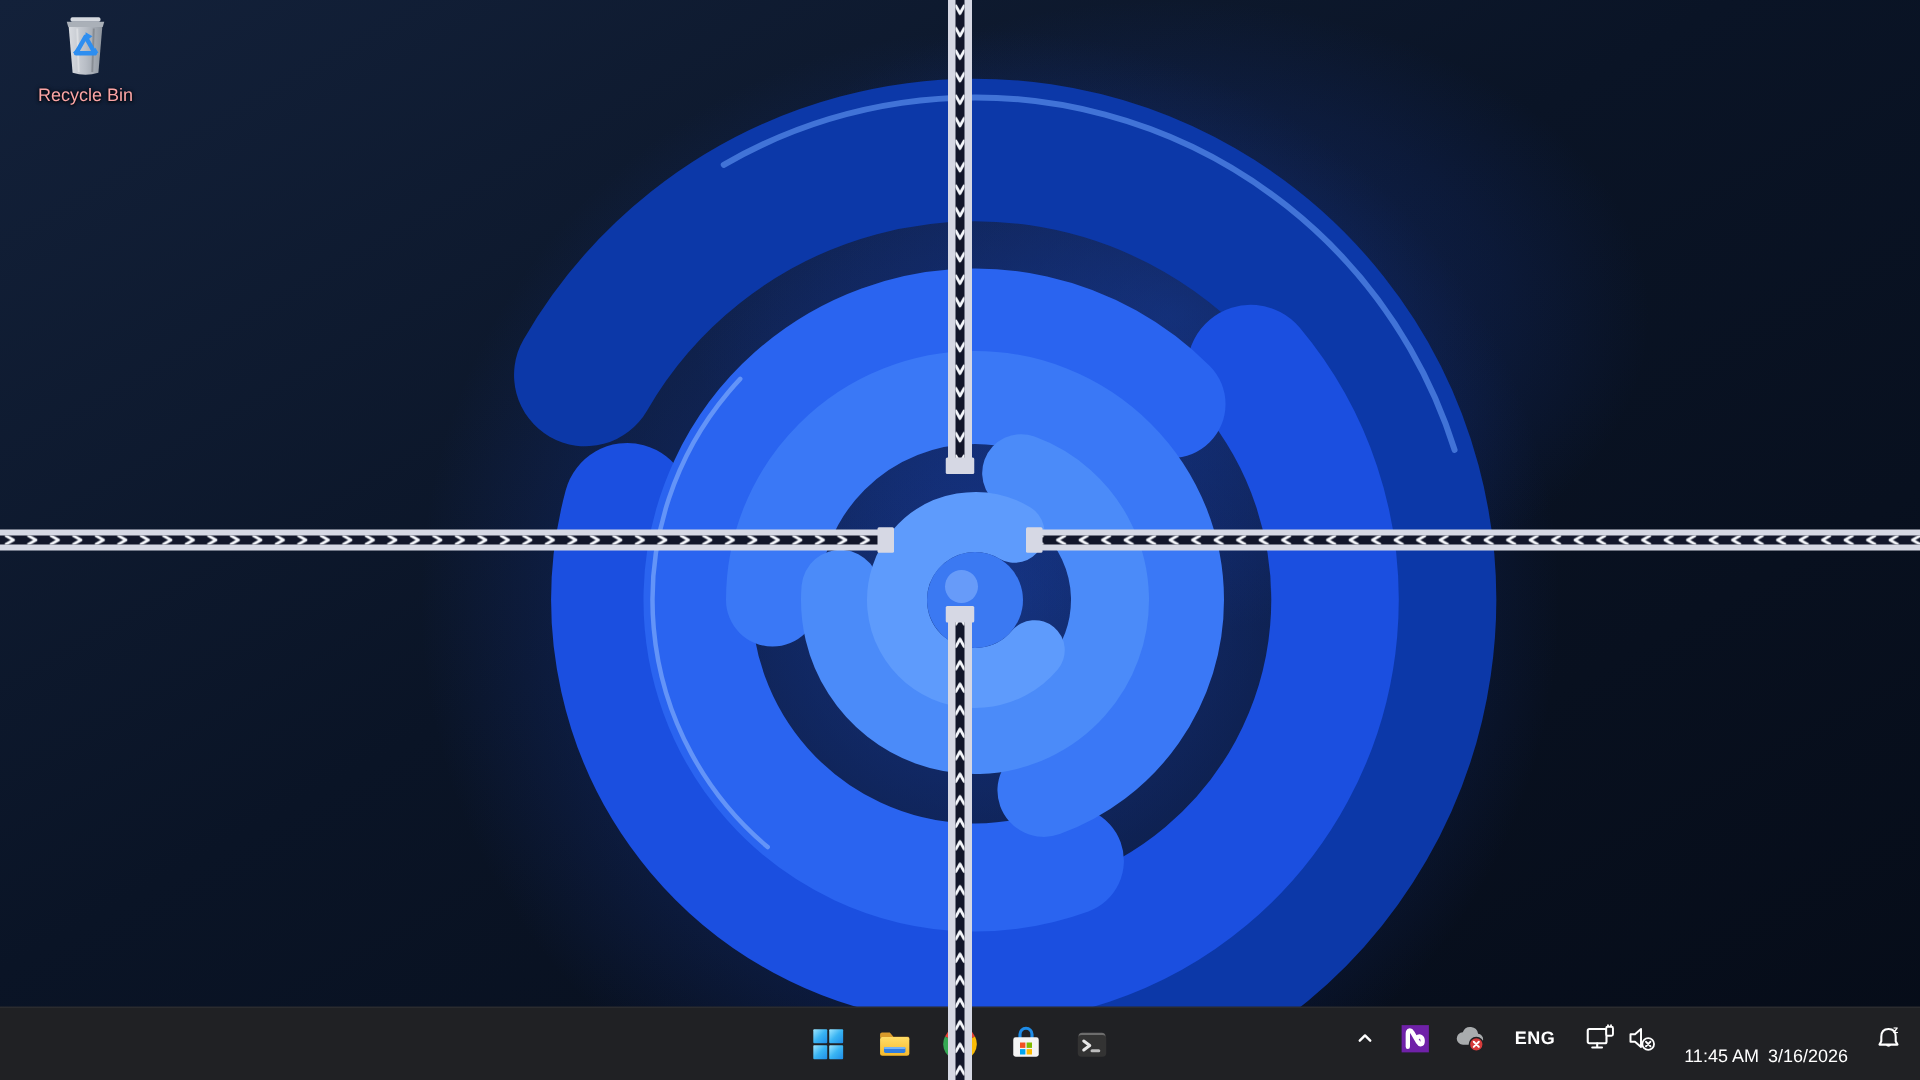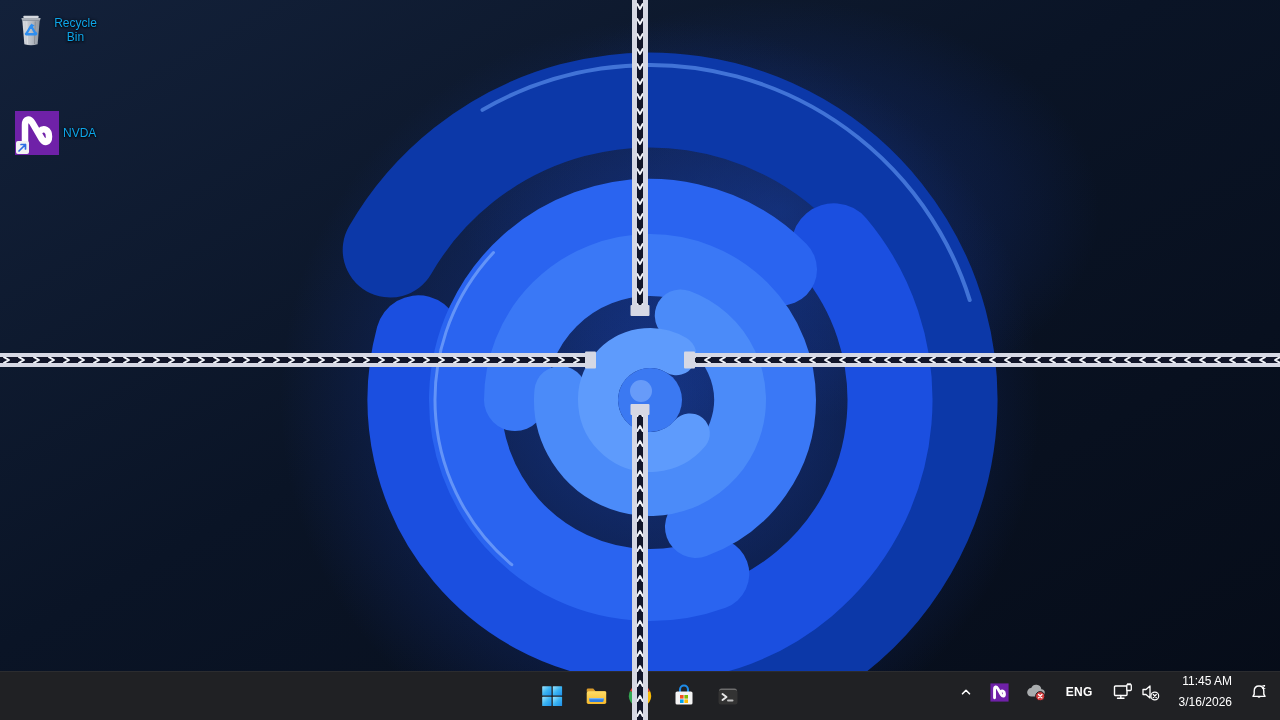--- a/index.html
+++ b/index.html
@@ -3,22 +3,22 @@
 <meta charset="utf-8">
 <style>
   html,body{margin:0;padding:0;background:#000;}
   .screen{
     position:relative;width:1280px;height:720px;overflow:hidden;
     font-family:"Liberation Sans",sans-serif;user-select:none;
   }
   .wallpaper{position:absolute;inset:0;z-index:0;}
   
   .d-icon{
-    position:absolute;width:86px;display:flex;flex-direction:row;
-    align-items:center;gap:3px;color:#0ea5e9;font-size:12px;z-index:5;
+    position:absolute;width:86px;display:flex;flex-direction:column;
+    align-items:center;gap:3px;color:#fca5a5;font-size:12px;z-index:5;
     text-align:center;cursor:default;
   }
   .d-icon .glyph{display:block;}
   .d-label{
     line-height:14px;
     text-shadow:0 1px 2px rgba(0,0,0,.95),0 0 3px rgba(0,0,0,.8);
   }
   
   .xhair{position:absolute;z-index:50;overflow:visible;}
   
@@ -40,21 +40,21 @@
     align-items:flex-start;gap:2px;color:#fff;
   }
   .tray-btn{
     border:none;background:transparent;border-radius:5px;color:#fff;
     display:flex;align-items:center;justify-content:center;gap:6px;
     height:40px;padding:0 7px;cursor:pointer;font-family:"Liberation Sans",sans-serif;
   }
   .lang{font-size:12px;font-weight:700;letter-spacing:.3px;padding:0 10px;}
   .clock{
     font-size:12px;line-height:15px;text-align:right;padding:0 8px;
-    display:flex;flex-direction:column;align-items:flex-end;
+    display:flex;flex-direction:row;align-items:flex-end;
   }
 </style>
 </head>
 <body>
 
 <div class="screen">
 
   <svg class="wallpaper" width="1280" height="720" viewBox="0 0 1280 720">
     <defs>
       <linearGradient id="bg" x1="0" y1="0" x2="1" y2="1">
@@ -101,32 +101,20 @@
       <path d="M16.5,12 L17.5,41" stroke="rgba(255,255,255,.35)" stroke-width="1.3" fill="none"></path>
       <path d="M27.5,12 L26.5,41" stroke="rgba(0,0,0,.18)" stroke-width="1.3" fill="none"></path>
       <path d="M22,17.5 L28.3,28.5 L15.7,28.5 Z" fill="none" stroke="#2e8ef0" stroke-width="3" stroke-linejoin="round"></path>
       <polygon points="22,14.5 26.6,17.2 22.3,20.5" fill="#2e8ef0"></polygon>
       <polygon points="30.6,28.2 25.4,29.6 28.6,24.8" fill="#2e8ef0"></polygon>
       <polygon points="13.6,28.2 17.2,24.4 18.6,29.8" fill="#2e8ef0"></polygon>
     </svg>
     <div class="d-label">Recycle Bin</div>
   </div>
 
-  <div class="d-icon" style="left:14px;top:110px;">
-    <svg class="glyph" width="46" height="46" viewBox="0 0 46 46">
-      <rect x="1" y="1" width="44" height="44" fill="#6f21a8"></rect>
-      <path d="M11,36 L11,15 C11,8.5 15.5,8 18.5,13 L27.5,28.5 C30.5,33.5 35,33 35,26.5
-               C35,20 30,17 25.5,21.5" fill="none" stroke="#ffffff" stroke-width="6.5" stroke-linecap="round" stroke-linejoin="round"></path>
-      <g>
-        <rect x="2" y="31" width="13" height="13" rx="2" fill="#f2f2f2"></rect>
-        <path d="M5,41 L11.5,34.5 M11.5,34.5 L11.5,39 M11.5,34.5 L7,34.5" stroke="#2f6fe4" stroke-width="1.7" fill="none" stroke-linecap="round"></path>
-      </g>
-    </svg>
-    <div class="d-label">NVDA</div>
-  </div>
 
   <svg class="xhair" style="left:632px;top:0;" width="16" height="316">
     <defs>
       <pattern id="pT" width="16" height="15" patternUnits="userSpaceOnUse">
         <path d="M5.3,4 L8,9 L10.7,4" fill="none" stroke="#f4f6fb" stroke-width="1.9" stroke-linecap="round" stroke-linejoin="round"></path>
       </pattern>
     </defs>
     <rect x="0" y="0" width="16" height="316" fill="#d6d8e4"></rect>
     <rect x="5" y="0" width="6" height="308" fill="#12162a"></rect>
     <rect x="5" y="0" width="6" height="308" fill="url(#pT)"></rect>

